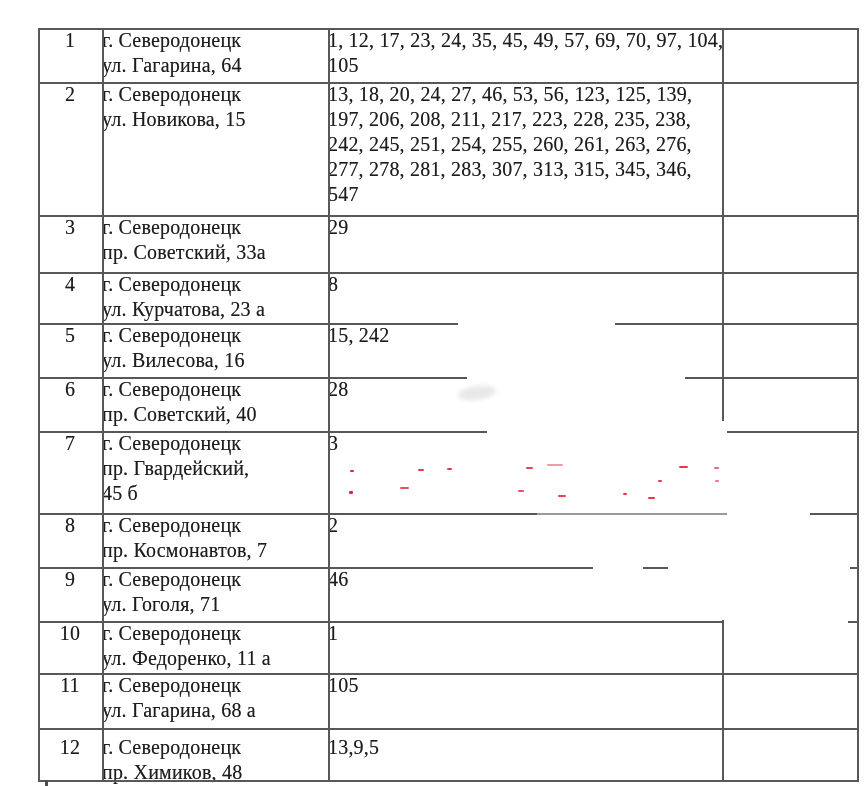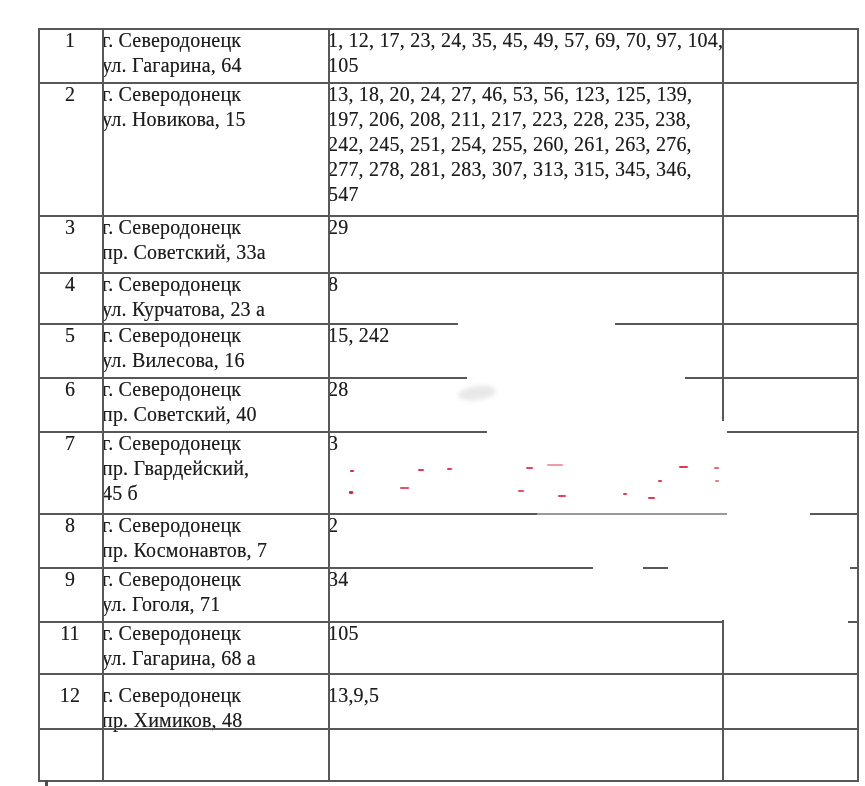--- a/index.html
+++ b/index.html
@@ -115,21 +115,28 @@
           <td class="c-num">8</td>
           <td class="c-addr">г. Северодонецк
 пр. Космонавтов, 7</td>
           <td class="c-list">2</td>
           <td class="c-empty"></td>
         </tr>
         <tr style="height: 54px;">
           <td class="c-num">9</td>
           <td class="c-addr">г. Северодонецк
 ул. Гоголя, 71</td>
-          <td class="c-list">34</td>
+          <td class="c-list">46</td>
+          <td class="c-empty"></td>
+        </tr>
+        <tr style="height: 52px;">
+          <td class="c-num">10</td>
+          <td class="c-addr">г. Северодонецк
+ул. Федоренко, 11 а</td>
+          <td class="c-list">1</td>
           <td class="c-empty"></td>
         </tr>
         <tr style="height: 62px;">
           <td class="c-num">11</td>
           <td class="c-addr">г. Северодонецк
 ул. Гагарина, 68 а</td>
           <td class="c-list">105</td>
           <td class="c-empty"></td>
         </tr>
         <tr style="height: 52px;">

